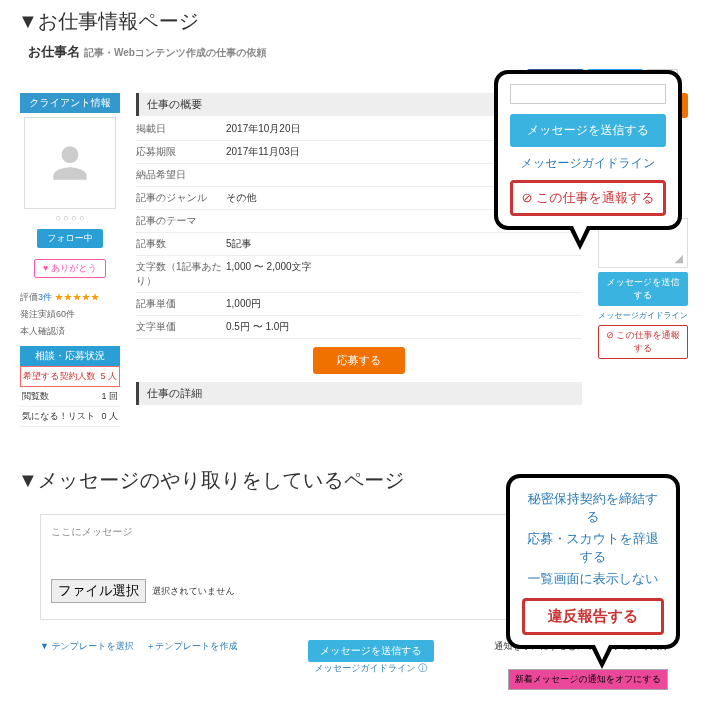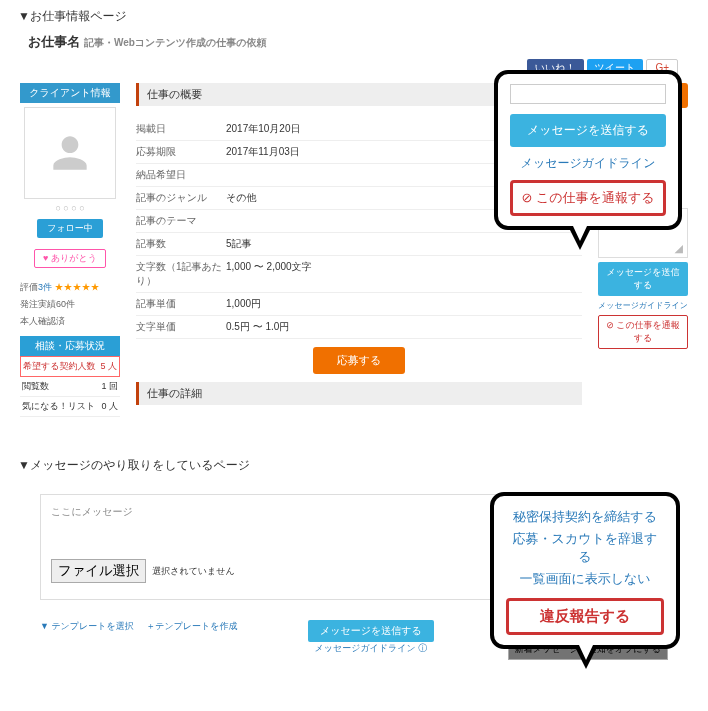--- a/index.html
+++ b/index.html
@@ -1,17 +1,17 @@
 <!DOCTYPE html>
 <html><head>
 <meta charset="utf-8">
 <style>
 *{box-sizing:border-box;margin:0;padding:0;font-family:"Hiragino Sans","Meiryo",sans-serif}
 body{background:#fff;width:708px;height:711px;font-size:11px;color:#333;position:relative}
-.section-title{font-size:12px;margin:8px 16px 4px 18px}
+.section-title{font-size:20px;margin:8px 16px 4px 18px}
 .sub{font-size:13px;margin:8px 0 8px 28px}
 .sub small{font-size:10px;color:#888;font-weight:bold}
 .social{text-align:right;margin:4px 30px 6px 0}
 .btn{display:inline-block;padding:2px 8px;border-radius:2px;font-size:10px;color:#fff}
 .fb{background:#3b5998}.tw{background:#1da1f2}.gp{border:1px solid #ccc;color:#d34836;background:#fff}
 .wrap{display:flex;padding:0 20px;gap:16px}
 .left{width:100px;flex-shrink:0}
 .mid{flex:1}
 .right{width:90px;flex-shrink:0}
 .client-hdr{background:#3399cc;color:#fff;text-align:center;padding:3px;font-size:10px}
@@ -19,21 +19,21 @@
 .avatar svg{width:50px;height:50px;fill:#ccc}
 .dots{text-align:center;color:#bbb;font-size:9px}
 .follow{background:#2a9fd6;color:#fff;border:none;padding:3px 10px;font-size:9px;border-radius:2px;display:block;margin:6px auto}
 .thanks{border:1px solid #f5a;color:#f5a;padding:2px 8px;font-size:9px;border-radius:2px;display:block;margin:11px auto;background:#fff}
 .stats{font-size:9px;color:#666;margin-top:6px}
 .stats div{display:flex;justify-content:flex-start;padding:2px 0}
 .stars{color:#f90}
 .rec-hdr{background:#2a9fd6;color:#fff;text-align:center;padding:3px;font-size:10px;margin-top:6px}
 .rec-row{display:flex;justify-content:space-between;border-bottom:1px solid #eee;padding:3px 2px;font-size:9px}
 .rec-row.hi{border:1px solid #f66;color:#c33}
-.panel-hdr{background:#eee;border-left:3px solid #c2410c;padding:4px 8px;font-size:11px;margin-bottom:12px}
+.panel-hdr{background:#eee;border-left:3px solid #404040;padding:4px 8px;font-size:11px;margin-bottom:2px}
 .dl{font-size:10px}
 .dl>div{display:flex;border-bottom:1px solid #eee;padding:4px 0}
 .dl dt{width:90px;color:#666}
 .dl dd{flex:1}
 a.link{color:#2a7ab9}
 .red-sm{color:#c33;font-size:9px}
 .apply{background:#f07000;color:#fff;border:none;padding:6px 24px;font-size:11px;border-radius:3px;display:block;margin:8px auto}
 .right .apply{padding:5px 18px;margin:0 0 6px 0;width:100%}
 .fav{color:#c33;font-size:9px;margin:4px 0}
 .chk{font-size:9px;margin:4px 0}
@@ -57,22 +57,22 @@
 .msg-area .lbl{font-size:10px;color:#888;margin-bottom:40px}
 .msg-row{display:flex;align-items:center;gap:6px;font-size:9px;margin:6px 0}
 .file-btn{border:1px solid #aaa;padding:2px 6px;background:#eee}
 .btm{display:flex;justify-content:space-between;align-items:flex-start;margin:4px 40px;font-size:9px}
 .tpl a{color:#2a7ab9;margin-right:10px}
 .cen{text-align:center}
 .msg-snd{background:#3bb3e0;color:#fff;padding:4px 12px;border:none;border-radius:2px;font-size:10px}
 .cen a{color:#2a7ab9;font-size:9px}
 .rt{text-align:right;font-size:9px}
 .new{background:#3bb3e0;color:#fff;padding:3px 8px;font-size:9px;border-radius:2px;border:none}
-.rb{border:1px solid #aaa;padding:3px 6px;font-size:9px;background:#737373;margin-top:6px}
-.co2{bottom:62px;right:28px;width:190px;text-align:center}
+.rb{border:1px solid #aaa;padding:3px 6px;font-size:9px;background:#ec4899;margin-top:16px}
+.co2{bottom:62px;right:28px;width:174px;text-align:center}
 .co2 .line{color:#2a7ab9;font-size:13px;padding:2px 0}
 .co2 .rep{border:3px solid #c33;color:#c33;padding:6px;font-size:15px;border-radius:4px;margin-top:8px;font-weight:bold}
 .co2 .tail{bottom:-24px;left:80px;border-left:12px solid transparent;border-right:12px solid transparent;border-top:24px solid #000}
 .co2 .tail::after{content:"";position:absolute;top:-24px;left:-7px;border-left:7px solid transparent;border-right:7px solid transparent;border-top:15px solid #fff}
 </style>
 </head>
 <body>
 
 <div class="section-title">▼お仕事情報ページ</div>
 <div class="sub"><b>お仕事名</b> <small>記事・Webコンテンツ作成の仕事の依頼</small></div>

